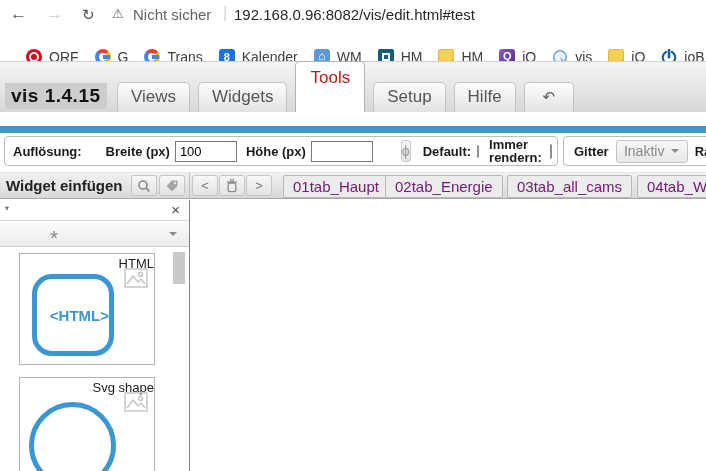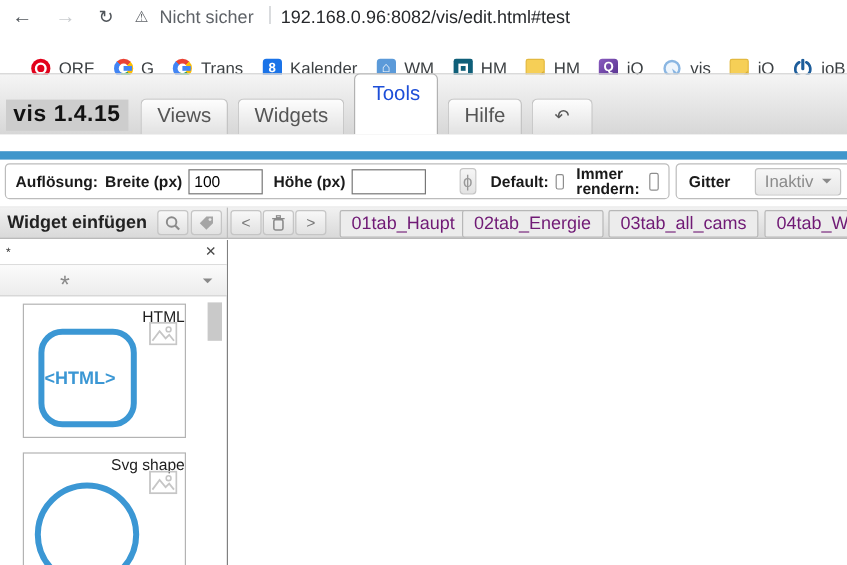--- a/index.html
+++ b/index.html
@@ -39,28 +39,28 @@
   .fav svg { display:block; }
 
   
   .vis-hdr { position:absolute; left:0; top:61px; width:706px; height:51px;
              background:linear-gradient(#f5f5f5,#d7d7d7); border-top:1px solid #d2d2d2; }
   .vis-title { position:absolute; left:5px; bottom:3px; font-weight:bold; font-size:19px; color:#121212;
                background:#cdcdcd; padding:2px 6px; letter-spacing:0.5px; }
   .vis-tabs { position:absolute; left:117px; bottom:0; display:flex; align-items:flex-end; }
   .vtab { font-size:17px; color:#555; background:linear-gradient(#fdfdfd,#e2e2e2); border:1px solid #c4c4c4;
           border-bottom:none; border-radius:5px 5px 0 0; padding:4px 13px 5px; margin-right:8px; white-space:nowrap; }
-  .vtab.active { background:#fff; color:#1d4ed8; padding:6px 14px 24px; border-color:#b2b2b2; position:relative; z-index:2; }
+  .vtab.active { background:#fff; color:#b91c1c; padding:6px 14px 24px; border-color:#b2b2b2; position:relative; z-index:2; }
   .vtab-undo { color:#5a5a5a; font-size:15px; padding:5px 18px 6px; }
 
   .blue-bar { position:absolute; left:0; top:126px; width:706px; height:7px; background:#3f96cb; }
 
   
   .fs { position:absolute; top:136px; height:30px; border:1px solid #bcbcbc; border-radius:4px;
-        display:flex; align-items:center; background:#fff; overflow:hidden;justify-content:space-between; }
+        display:flex; align-items:center; background:#fff; overflow:hidden; }
   .fs1 { left:4px; width:554px; padding:0 8px; }
   .fs2 { left:563px; width:210px; padding:0 10px; }
   .blabel { font-weight:bold; font-size:13px; color:#1a1a1a; white-space:nowrap; }
   .tin { height:21px; border:1px solid #777; font-size:13px; padding:1px 4px; width:62px; font-family:"Liberation Sans",sans-serif; }
   .sbtn { width:28px; height:22px; background:linear-gradient(#f6f6f6,#e3e3e3); border:1px solid #c6c6c6;
           border-radius:3px; color:#999; font-size:14px; display:flex; align-items:center; justify-content:center; }
   .cb { appearance:none; -webkit-appearance:none; width:13px; height:13px; border:1px solid #8d8d8d;
         border-radius:2px; background:#fff; }
   .cb.big { width:15px; height:15px; }
   .two-line { font-weight:bold; font-size:13px; line-height:13px; color:#1a1a1a; }
@@ -88,21 +88,21 @@
   .clear-x { position:absolute; right:9px; top:1px; font-size:15px; color:#4a4a4a; line-height:18px; }
   .set-select { position:relative; height:26px; background:linear-gradient(#fbfbfb,#ececec); border-bottom:1px solid #cfcfcf; }
   .set-value { position:absolute; left:50px; top:4px; font-size:21px; color:#8a8a8a; line-height:26px; }
   .dd-arrow { position:absolute; right:12px; top:11px; width:0; height:0; border:4px solid transparent; border-top-color:#8a8a8a; }
   .card { position:absolute; left:19px; width:136px; background:#fff; border:1px solid #b3b3b3; }
   .card1 { top:53px; height:112px; }
   .card2 { top:177px; height:160px; }
   .card-title { text-align:right; font-size:13px; color:#1d1d1d; margin-top:2px; }
   .img-ico { position:absolute; right:6px; top:14px; }
   .preview-sq { position:absolute; left:12px; top:20px; width:82px; height:82px; border:5px solid #3b97d4;
-                border-radius:20px; display:flex; align-items:center; justify-content:flex-start;
+                border-radius:20px; display:flex; align-items:center; justify-content:flex-end;
                 color:#3b97d4; font-weight:bold; font-size:15px; }
   .preview-circ { position:absolute; left:9px; top:24px; width:87px; height:87px; border:5px solid #3b97d4; border-radius:50%; }
   .sb-thumb { position:absolute; right:4px; top:52px; width:12px; height:32px; background:#c9c9c9; }
 </style>
 </head>
 <body>
 
 <div class="screen">
 
   <div class="chrome">
@@ -180,32 +180,33 @@
 
     </div>
   </div>
 
   <div class="vis-hdr">
     <span class="vis-title">vis 1.4.15</span>
     <div class="vis-tabs">
       <div class="vtab">Views</div>
       <div class="vtab">Widgets</div>
       <div class="vtab active">Tools</div>
+      <div class="vtab">Setup</div>
       <div class="vtab">Hilfe</div>
       <div class="vtab vtab-undo">
         <span>↶</span>
       </div>
     </div>
   </div>
 
   <div class="blue-bar"></div>
 
   <div class="fs fs1">
     <span class="blabel">Auflösung:</span>
-    <span class="blabel" style="margin-left:6px">Breite (px)</span>
+    <span class="blabel" style="margin-left:24px">Breite (px)</span>
     <input class="tin" style="margin-left: 5px;" value="100">
     <span class="blabel" style="margin-left:9px">Höhe (px)</span>
     <input class="tin" style="margin-left: 5px;" value="">
     <button class="sbtn" style="margin-left:28px">
       <span>ϕ</span>
     </button>
     <span class="blabel" style="margin-left:12px">Default:</span>
     <input type="checkbox" class="cb" style="margin-left: 6px;">
     <div class="two-line" style="margin-left:10px">
       <div>Immer</div>

